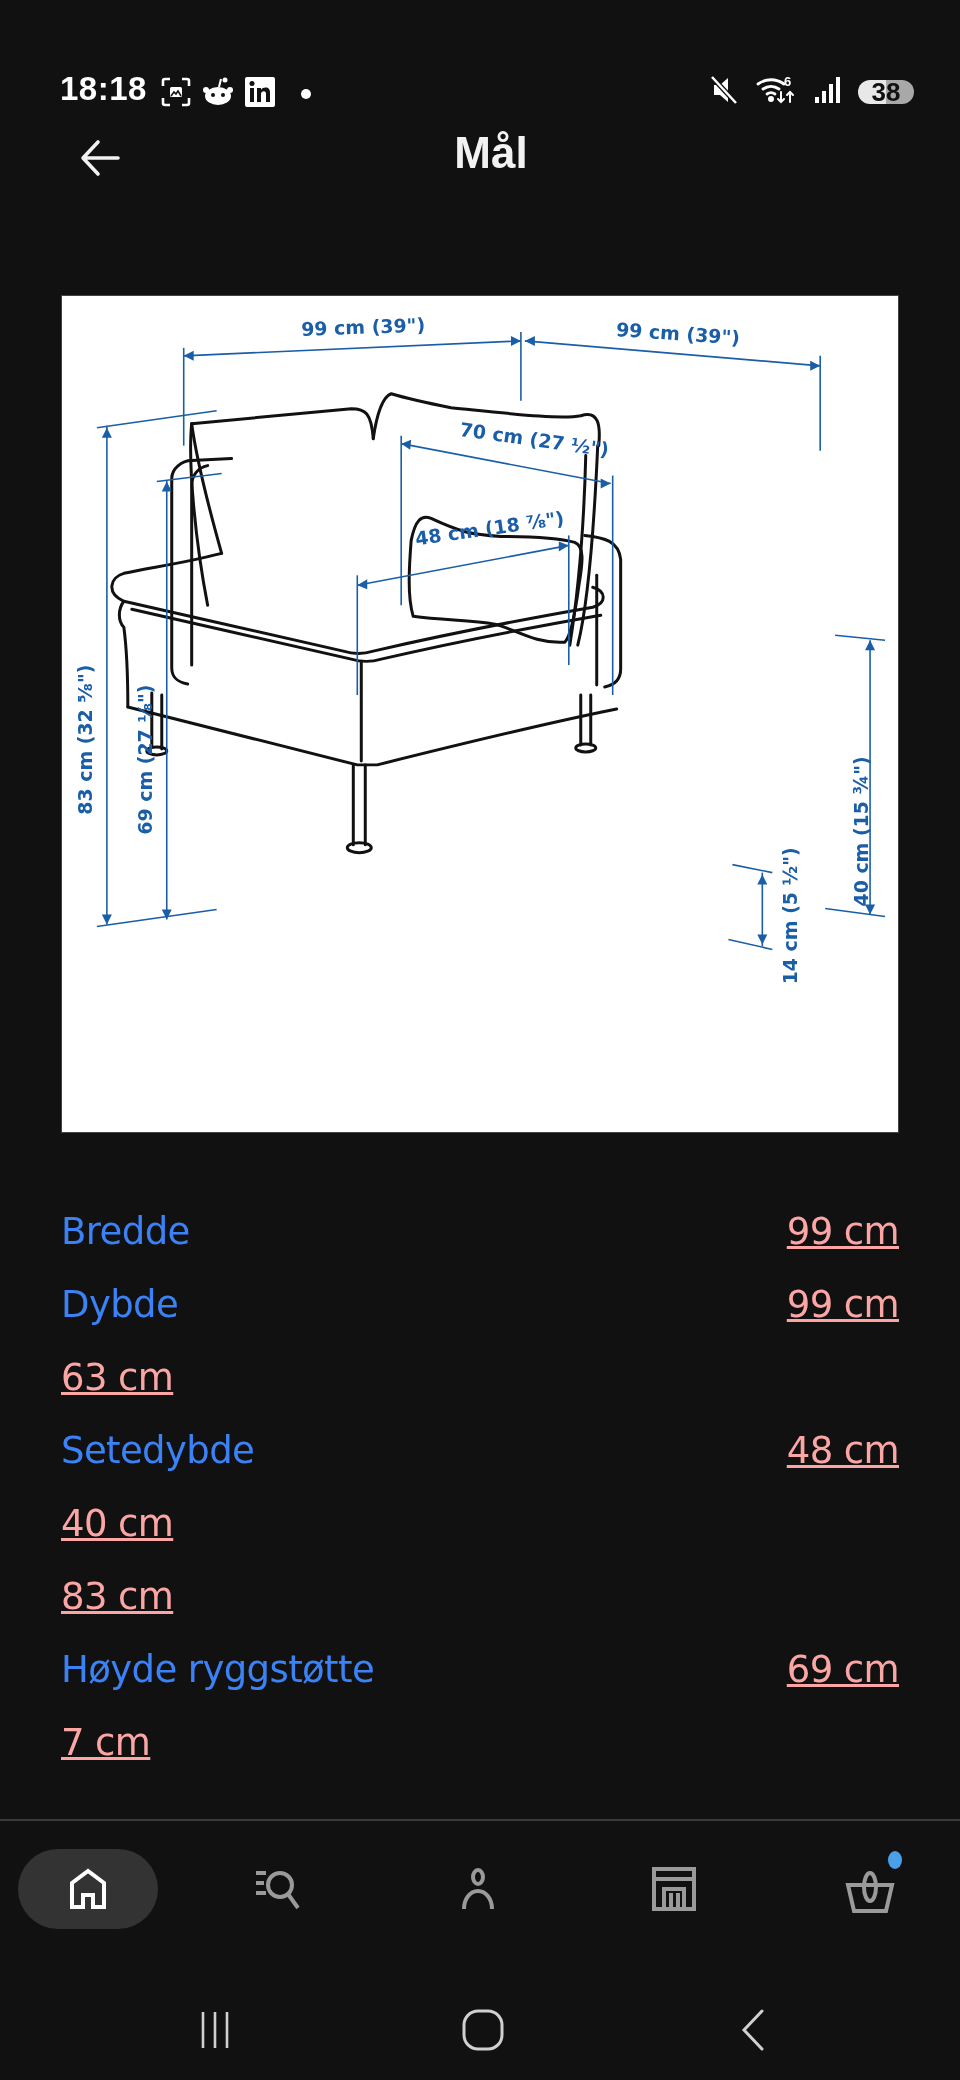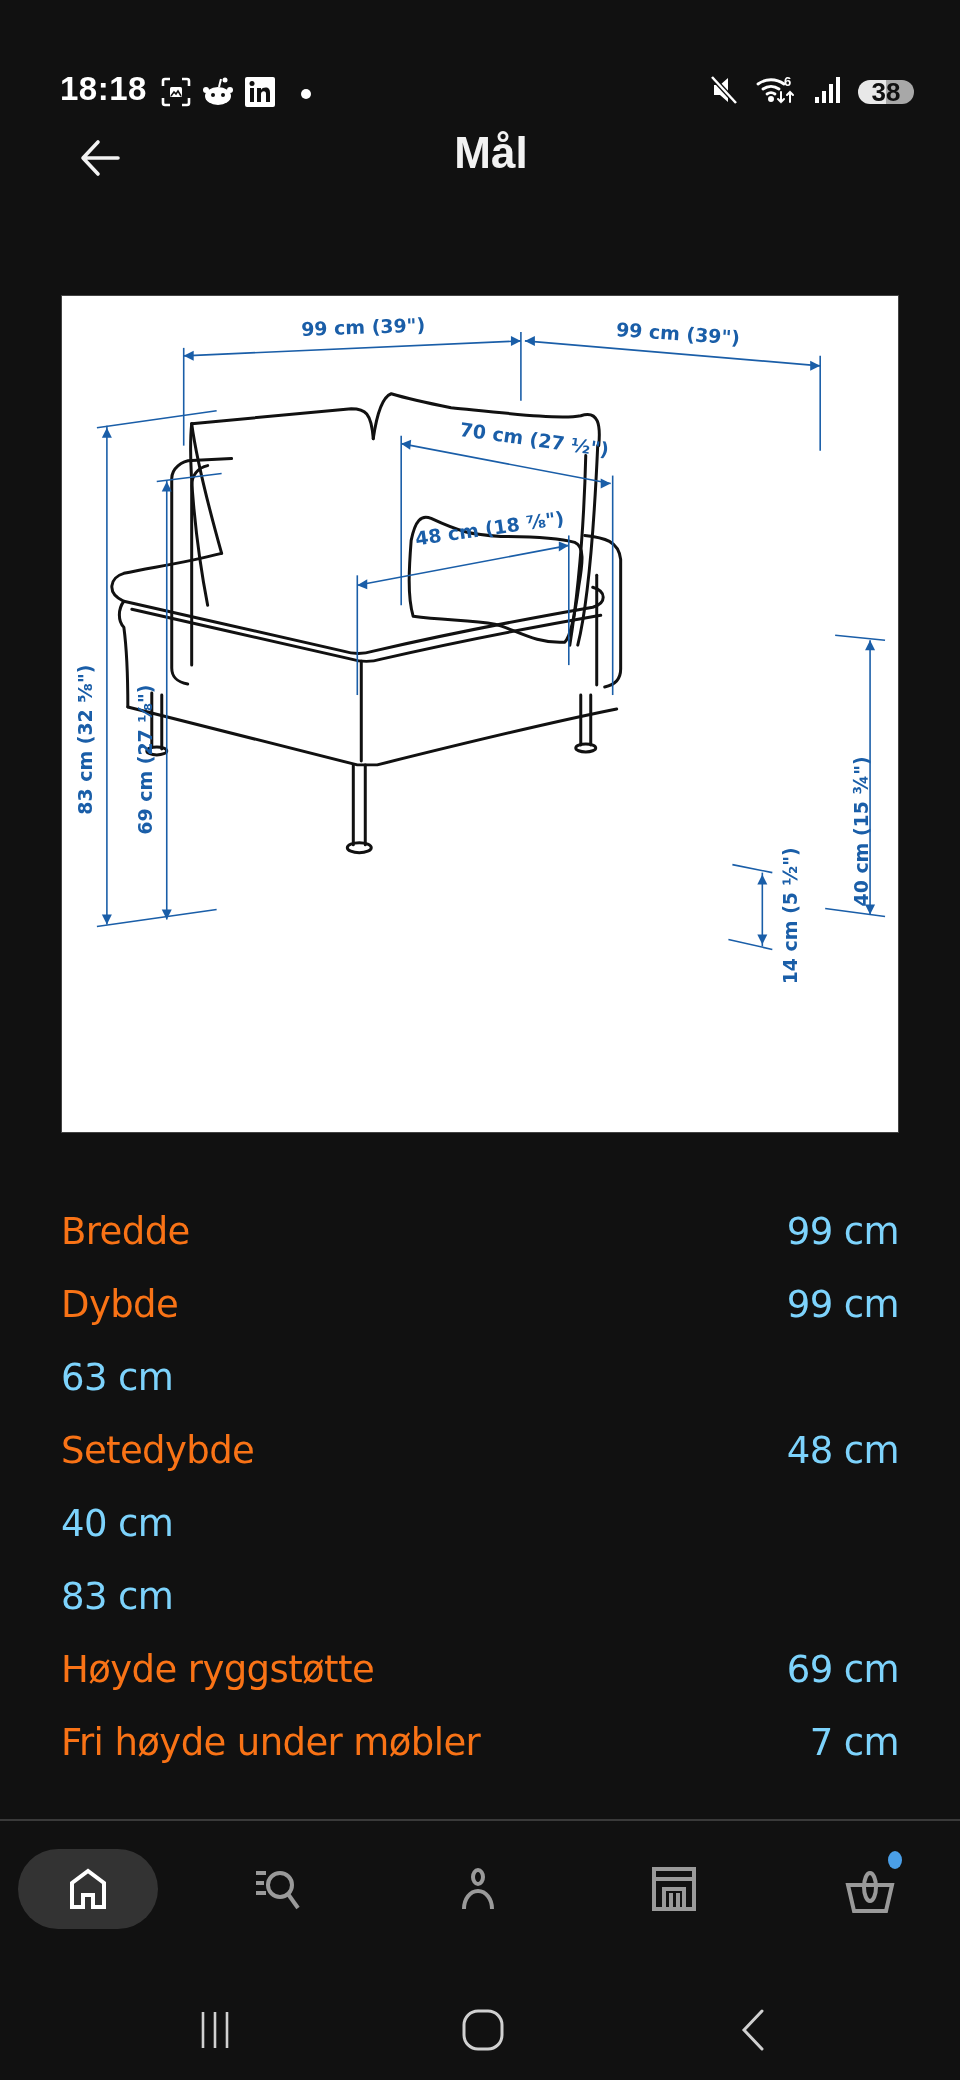--- a/index.html
+++ b/index.html
@@ -18,22 +18,22 @@
     .back-button { position: absolute; left: 70px; top: 18px; width: 60px; height: 60px; display: flex; align-items: center; justify-content: center; cursor: pointer; }
     .page-title { position: absolute; left: 0; right: 0; top: 18px; text-align: center; font-size: 44px; font-weight: bold; color: #f2f2f2; font-family: "Liberation Sans", sans-serif; padding-left: 22px; }
 
     
     .diagram-frame { position: absolute; left: 61px; top: 295px; width: 838px; height: 838px; background: #ffffff; border: 1px solid #444; }
     .diagram-frame svg { width: 100%; height: 100%; display: block; }
 
     
     .dims { position: absolute; left: 61px; top: 1195px; width: 838px; }
     .dim-row { display: flex; justify-content: space-between; align-items: center; height: 73px; }
-    .dim-label { font-size: 37px; color: #f97316; font-family: "DejaVu Sans", sans-serif; letter-spacing: -0.6px; }
-    .dim-value { font-size: 37px; color: #7dd3fc; font-family: "DejaVu Sans", sans-serif; letter-spacing: -0.6px; }
+    .dim-label { font-size: 37px; color: #3b82f6; font-family: "DejaVu Sans", sans-serif; letter-spacing: -0.6px; }
+    .dim-value { font-size: 37px; color: #fca5a5; font-family: "DejaVu Sans", sans-serif; letter-spacing: -0.6px; text-decoration: underline; }
 
     
     .divider { position: absolute; left: 0; top: 1819px; width: 960px; height: 2px; background: #3a3a3a; }
     .bottom-nav { position: absolute; left: 0; top: 1821px; width: 960px; height: 120px; }
     .nav-item { position: absolute; top: 28px; width: 140px; height: 80px; display: flex; align-items: center; justify-content: center; cursor: pointer; }
     .nav-item.active { background: #333333; border-radius: 40px; }
     .nav-badge { position: absolute; width: 14px; height: 18px; border-radius: 50%; background: #4a9fe8; }
 
     
     .sys-nav { position: absolute; left: 0; top: 1960px; width: 960px; height: 120px; }
@@ -235,21 +235,20 @@
     <span class="dim-value">40 cm</span>
   </div>
   <div class="dim-row">
     <span class="dim-value">83 cm</span>
   </div>
   <div class="dim-row">
     <span class="dim-label">Høyde ryggstøtte</span>
     <span class="dim-value">69 cm</span>
   </div>
   <div class="dim-row">
-    <span class="dim-label">Fri høyde under møbler</span>
     <span class="dim-value">7 cm</span>
   </div>
 </div>
 
 <div class="divider"></div>
 <div class="bottom-nav">
   <div class="nav-item active" style="left:18px;">
     <svg width="44" height="44" viewBox="0 0 44 44" fill="none" stroke="#ffffff" stroke-width="4" stroke-linejoin="miter">
       <path d="M6 40V16L22 4l16 12v24H27V28h-10v12z"></path>
     </svg>

